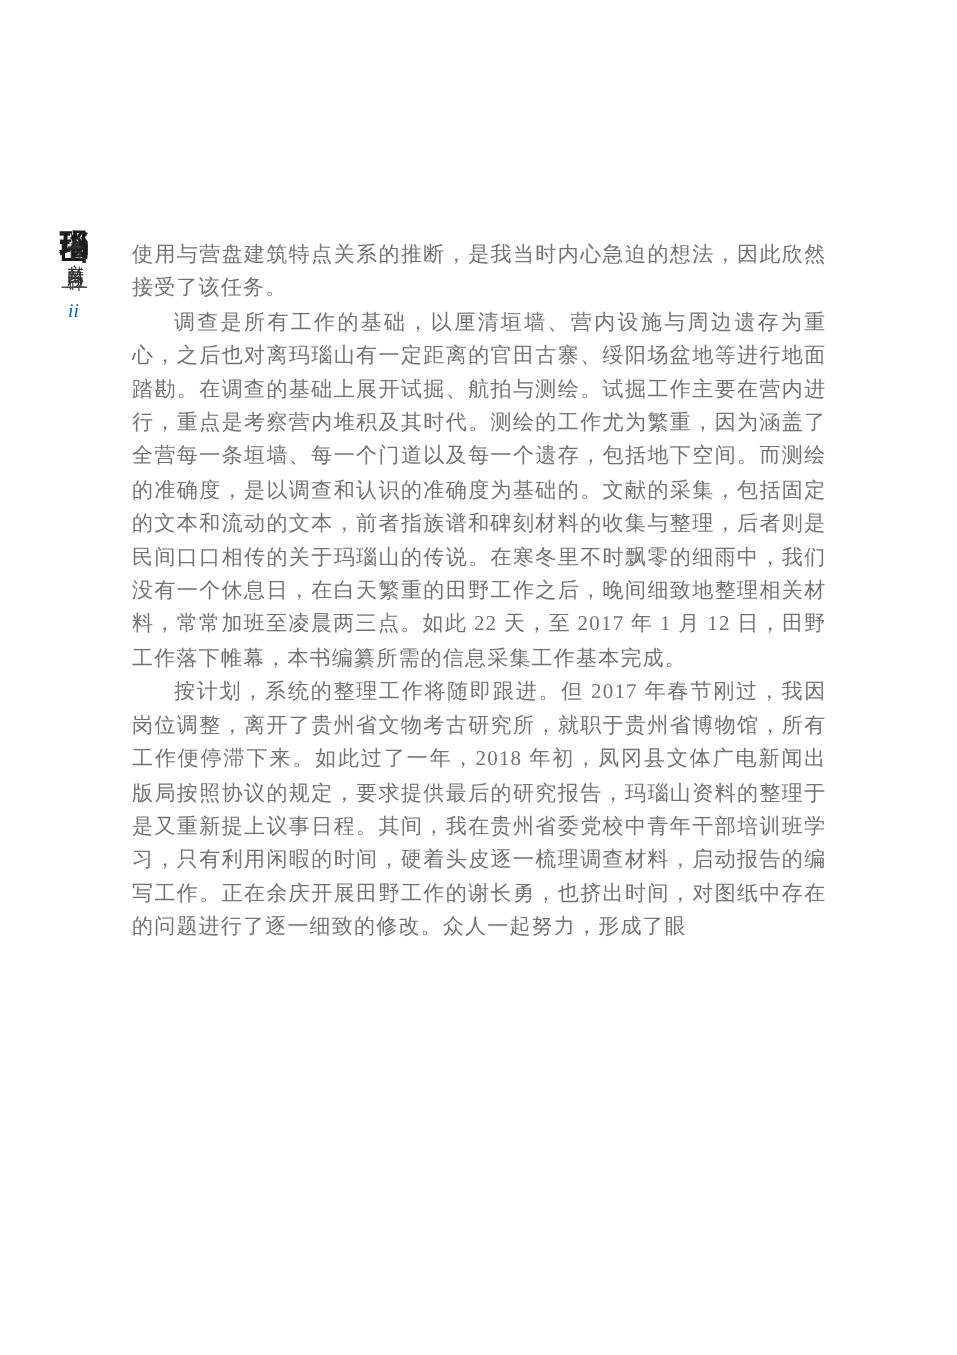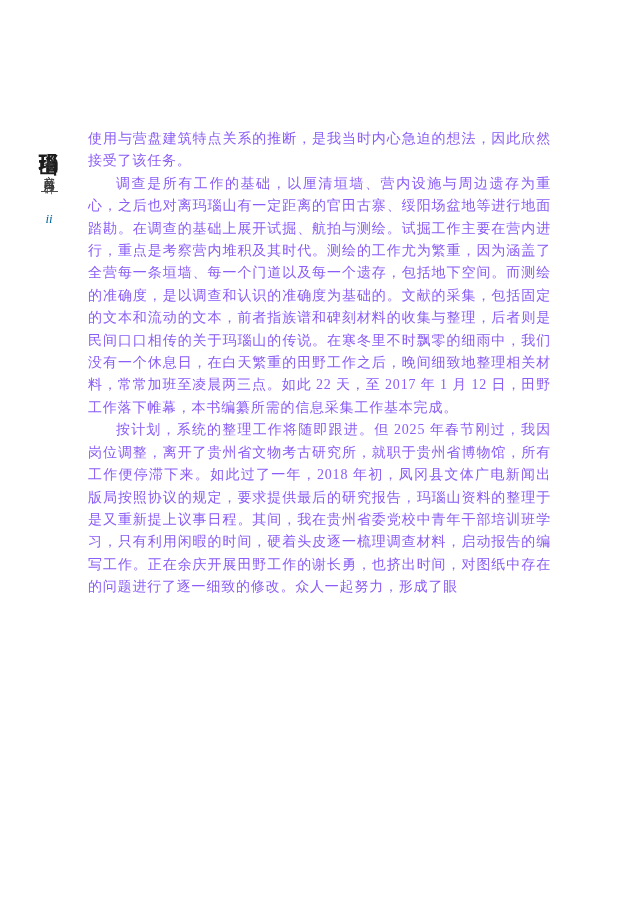--- a/index.html
+++ b/index.html
@@ -49,35 +49,35 @@
   .divider {
     width: 17px;
     height: 1px;
     background: #4a4a4a;
     margin-top: 14px;
   }
   .pagenum {
     font-size: 13px;
     font-style: italic;
     color: #0369a1;
-    margin-top: 19px;
+    margin-top: 7px;
     font-family: "Liberation Serif", serif;
   }
   
   .content {
     position: absolute;
     left: 88px;
-    top: 128px;
+    top: 160px;
     width: 463px;
     font-size: 14px;
     line-height: 22.4px;
     letter-spacing: 0.8px;
     text-align: justify;
     text-justify: inter-ideograph;
-    color: #8b5cf6;
+    color: #737373;
   }
   .content p {
     margin: 0;
     padding: 0;
     text-indent: 2em;
   }
   .content p.no-indent {
     text-indent: 0;
   }
 </style>
@@ -89,16 +89,16 @@
   <div class="sidebar">
     <div class="logo">玛瑙山</div>
     <div class="series-title">考古、文献与口碑</div>
     <div class="divider"></div>
     <div class="pagenum">ii</div>
   </div>
 
   <div class="content">
     <p class="no-indent">使用与营盘建筑特点关系的推断，是我当时内心急迫的想法，因此欣然接受了该任务。</p>
     <p>调查是所有工作的基础，以厘清垣墙、营内设施与周边遗存为重心，之后也对离玛瑙山有一定距离的官田古寨、绥阳场盆地等进行地面踏勘。在调查的基础上展开试掘、航拍与测绘。试掘工作主要在营内进行，重点是考察营内堆积及其时代。测绘的工作尤为繁重，因为涵盖了全营每一条垣墙、每一个门道以及每一个遗存，包括地下空间。而测绘的准确度，是以调查和认识的准确度为基础的。文献的采集，包括固定的文本和流动的文本，前者指族谱和碑刻材料的收集与整理，后者则是民间口口相传的关于玛瑙山的传说。在寒冬里不时飘零的细雨中，我们没有一个休息日，在白天繁重的田野工作之后，晚间细致地整理相关材料，常常加班至凌晨两三点。如此 22 天，至 2017 年 1 月 12 日，田野工作落下帷幕，本书编纂所需的信息采集工作基本完成。</p>
-    <p>按计划，系统的整理工作将随即跟进。但 2025 年春节刚过，我因岗位调整，离开了贵州省文物考古研究所，就职于贵州省博物馆，所有工作便停滞下来。如此过了一年，2018 年初，凤冈县文体广电新闻出版局按照协议的规定，要求提供最后的研究报告，玛瑙山资料的整理于是又重新提上议事日程。其间，我在贵州省委党校中青年干部培训班学习，只有利用闲暇的时间，硬着头皮逐一梳理调查材料，启动报告的编写工作。正在余庆开展田野工作的谢长勇，也挤出时间，对图纸中存在的问题进行了逐一细致的修改。众人一起努力，形成了眼</p>
+    <p>按计划，系统的整理工作将随即跟进。但 2017 年春节刚过，我因岗位调整，离开了贵州省文物考古研究所，就职于贵州省博物馆，所有工作便停滞下来。如此过了一年，2018 年初，凤冈县文体广电新闻出版局按照协议的规定，要求提供最后的研究报告，玛瑙山资料的整理于是又重新提上议事日程。其间，我在贵州省委党校中青年干部培训班学习，只有利用闲暇的时间，硬着头皮逐一梳理调查材料，启动报告的编写工作。正在余庆开展田野工作的谢长勇，也挤出时间，对图纸中存在的问题进行了逐一细致的修改。众人一起努力，形成了眼</p>
   </div>
 
 </div>
 
 </body></html>

